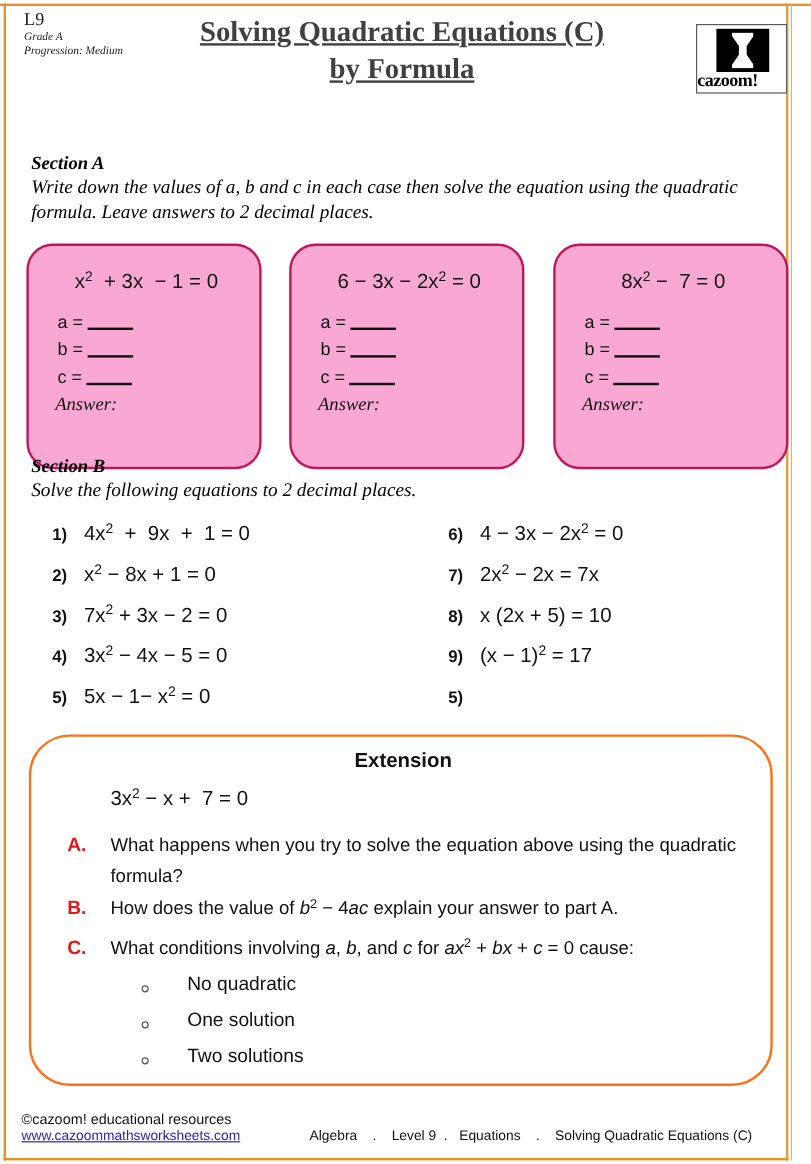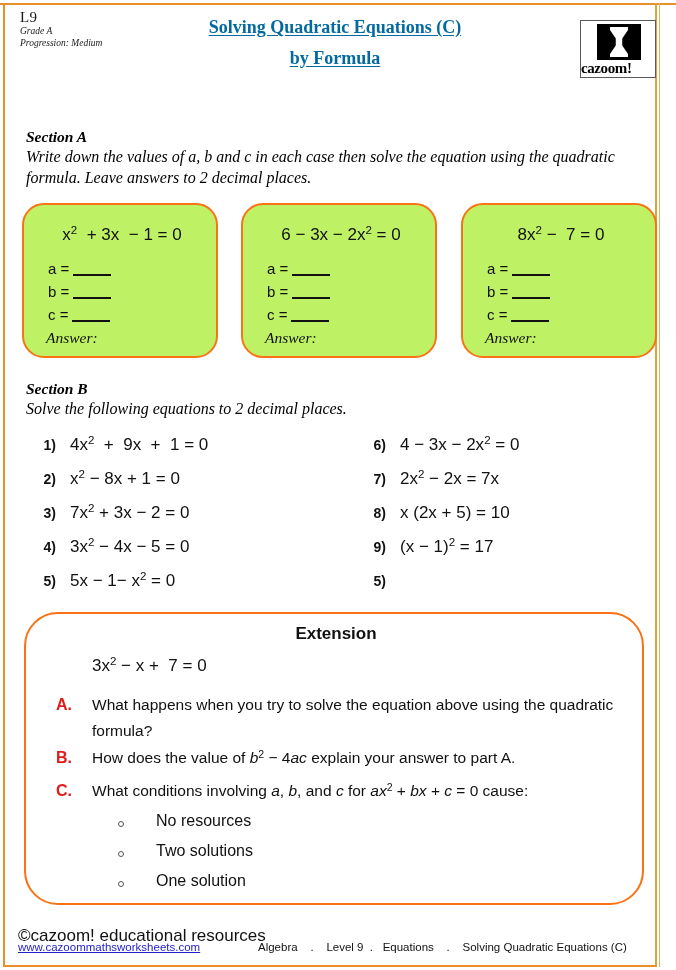--- a/index.html
+++ b/index.html
@@ -54,22 +54,22 @@
     font-size: 15px; line-height: 15px; letter-spacing: .3px;
   }
   .meta .grade, .meta .prog {
     font-family: "Liberation Serif", serif;
     font-style: italic; font-size: 9.5px; line-height: 12px;
   }
   .title {
     position: absolute; left: 86px; top: 4px; width: 470px;
     text-align: center;
     font-family: "Liberation Serif", serif;
-    font-weight: bold; font-size: 18px; line-height: 31px;
-    color: #0369a1;
+    font-weight: bold; font-size: 24px; line-height: 31px;
+    color: #404040;
   }
   .title span {
     text-decoration: underline;
     text-underline-offset: 2px;
   }
 
   .logo {
     position: absolute; left: 566px; top: 12px;
     width: 76px; height: 58px;
     border: 1.5px solid #5a5a5a;
@@ -106,24 +106,24 @@
 
   #sectionA-head { position: absolute; left: 26px; top: 128px; }
   #sectionA-desc { position: absolute; left: 26px; top: 146px; width: 616px; }
 
   #sectionB-head { position: absolute; left: 26px; top: 380px; }
   #sectionB-desc { position: absolute; left: 26px; top: 398px; width: 616px; }
 
   
   .boxrow { position: absolute; left: 0; top: 203px; width: 676px; height: 158px; }
   .abox {
-    position: absolute; top: 0; width: 196px; height: 155px;
-    border: 2px solid #f97316;
+    position: absolute; top: 0; width: 196px; height: 188px;
+    border: 2px solid #be185d;
     border-radius: 22px;
-    background: #bef264;
+    background: #f9a8d4;
   }
   .abox.b1 { left: 22px; }
   .abox.b2 { left: 241px; }
   .abox.b3 { left: 461px; }
 
   .eq-line {
     position: absolute; top: 20px; left: 0; width: 196px;
     text-align: center;
     font-family: "Liberation Sans", sans-serif;
     font-size: 17px; color: #111;
@@ -218,21 +218,21 @@
     border: 1px solid #555;
     border-radius: 50%;
   }
   .bullet .btext { position: absolute; left: 38px; top: 0; }
 
   
   #footer { position: absolute; left: 0; top: 924px; width: 676px; height: 44px; }
   #foot-copy {
     position: absolute; left: 18px; top: 2px;
     font-family: "Liberation Sans", sans-serif;
-    font-size: 17px; color: #111;
+    font-size: 12px; color: #111;
   }
   #foot-url {
     position: absolute; left: 18px; top: 17px;
     font-family: "Liberation Sans", sans-serif;
     font-size: 11.5px; color: #2222cc;
     text-decoration: underline;
   }
   #foot-crumb {
     position: absolute; left: 258px; top: 17px;
     font-family: "Liberation Sans", sans-serif;
@@ -365,30 +365,30 @@
     </div>
 
     <div id="ext-c" class="extpart">
       <span class="lbl">C.</span>
       <span class="body">What conditions involving <i>a</i>, <i>b</i>, and <i>c</i> for <i>ax</i><sup>2</sup> + <i>bx</i> + <i>c</i> = 0 cause:</span>
     </div>
 
     <div class="bullets">
       <div class="bullet">
         <span class="dot"></span>
-        <span class="btext">No resources</span>
+        <span class="btext">No quadratic</span>
+      </div>
+      <div class="bullet">
+        <span class="dot"></span>
+        <span class="btext">One solution</span>
       </div>
       <div class="bullet">
         <span class="dot"></span>
         <span class="btext">Two solutions</span>
       </div>
-      <div class="bullet">
-        <span class="dot"></span>
-        <span class="btext">One solution</span>
-      </div>
     </div>
   </div>
 
   <div id="footer">
     <div id="foot-copy">©cazoom! educational resources</div>
     <a id="foot-url" href="#">www.cazoommathsworksheets.com</a>
     <div id="foot-crumb">Algebra    .    Level 9  .   Equations    .    Solving Quadratic Equations (C)</div>
   </div>
 
 </div>

